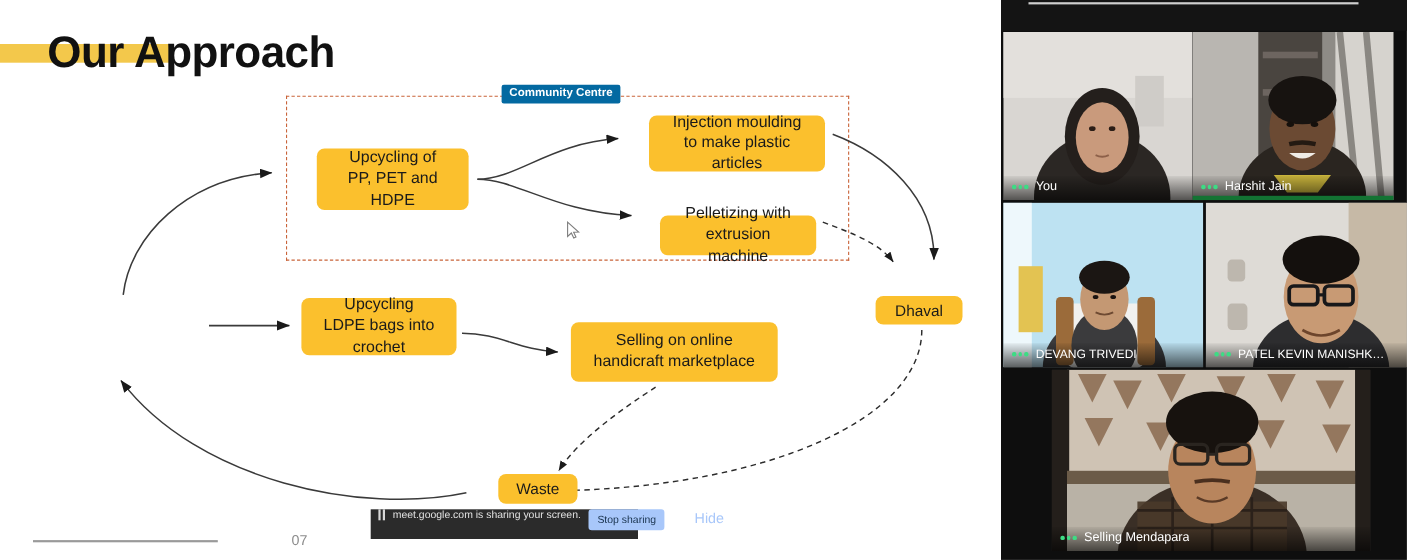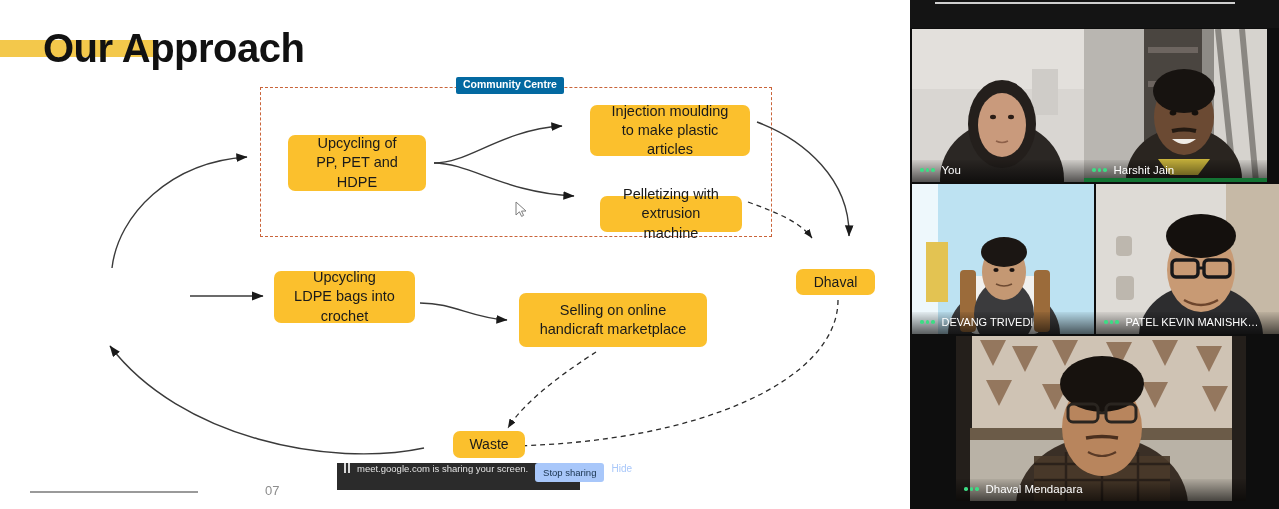--- a/index.html
+++ b/index.html
@@ -127,22 +127,22 @@
     flex: 1 1 auto;
   }
   #stop-sharing-btn {
     background: #a8c7fa; color: #18324d;
     font-size: 9.5px; border-radius: 3px;
     padding: 4px 8px; white-space: nowrap;
     flex: 0 0 auto; border: none;
     font-family: Liberation Sans, sans-serif;
   }
   #hide-btn {
-    color: #a8c7fa; font-size: 10px; white-space: nowrap;
-    flex: 0 0 auto; padding-right: 2px;
+    color: #a8c7fa; font-size: 13px; white-space: nowrap;
+    flex: 0 0 auto; padding-right: 2px; margin-left: 20px;
   }
 
   
   #video-panel {
     position: absolute;
     left: 910px; top: 0;
     width: 369px; height: 509px;
     background: #0e0e0e;
   }
   #panel-topbar {
@@ -398,17 +398,17 @@
       <path d="M142,77 L150,77" stroke="#2a2520" stroke-width="2.6"></path>
       <path d="M130,102 Q146,99 162,102" stroke="#4a2f1e" stroke-width="3.4" fill="none"></path>
       <path d="M132,116 Q146,124 160,116" stroke="#5a3a26" stroke-width="2.2" fill="none"></path>
     </svg>
     <div class="namebar">
       <span class="mic-dots">
           <i></i>
           <i></i>
           <i></i>
         </span>
-      <span class="tile-name">Dhaval Mendapara</span>
+      <span class="tile-name">Selling Mendapara</span>
     </div>
   </div>
 
 </div>
 
 </body></html>

